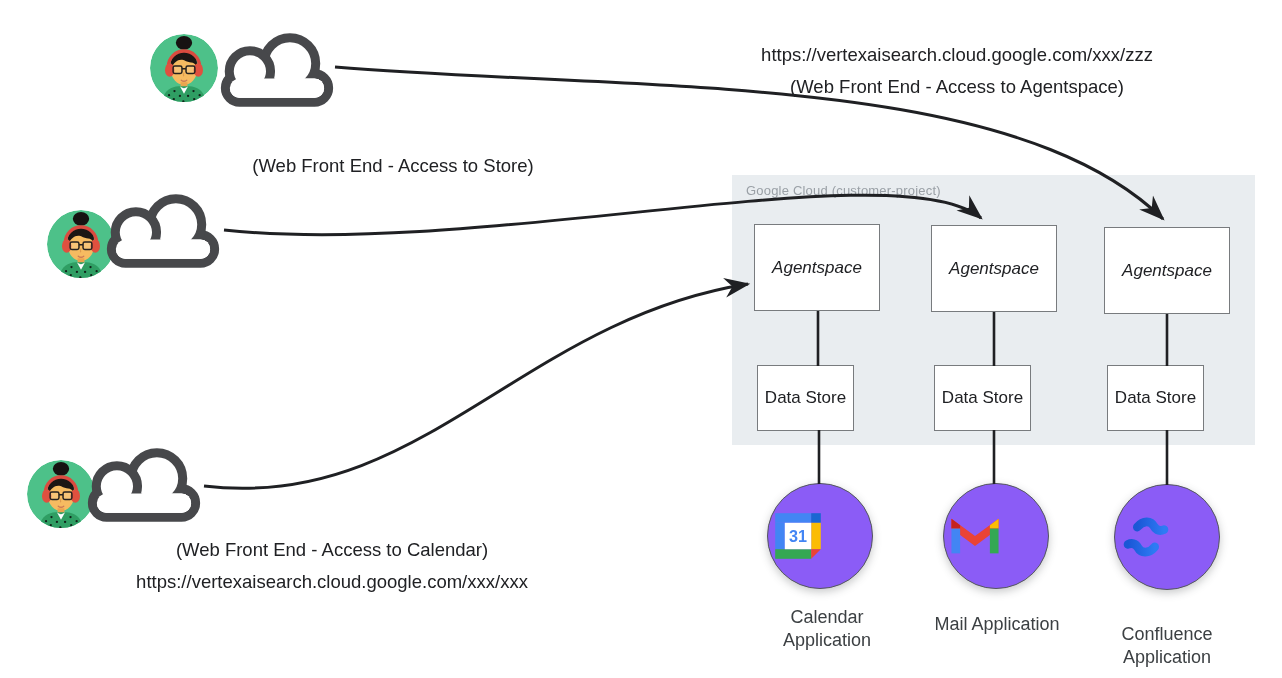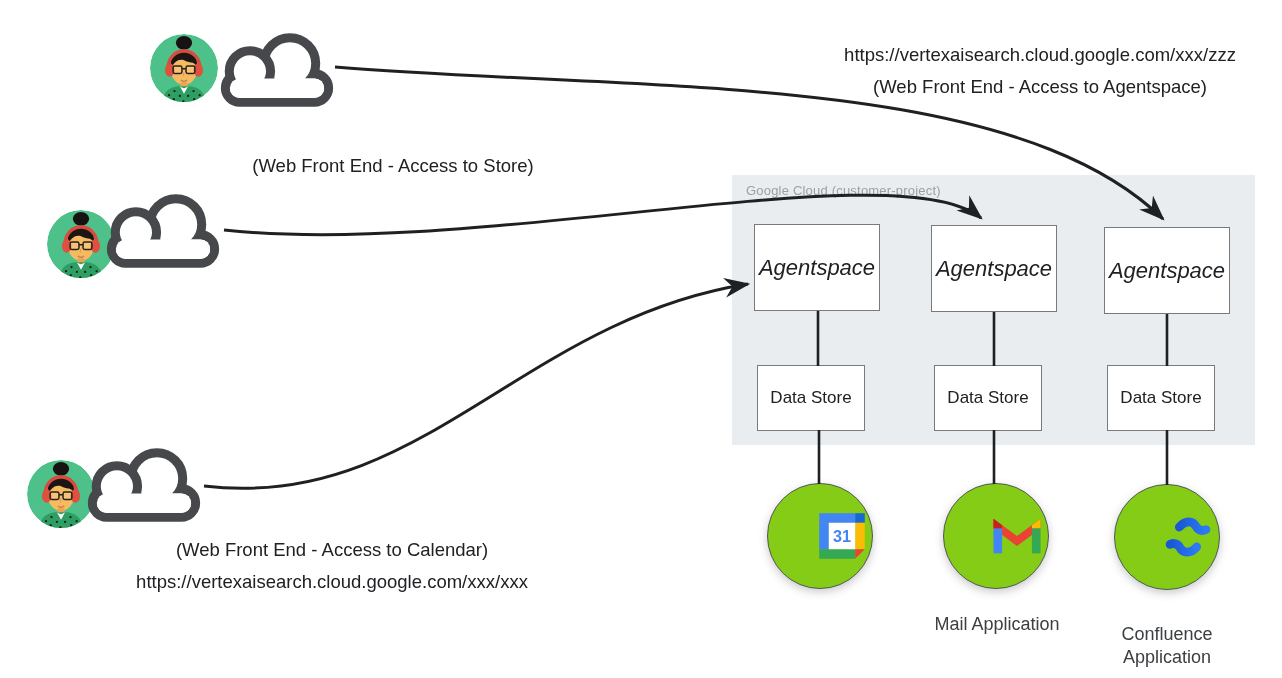--- a/index.html
+++ b/index.html
@@ -4,30 +4,30 @@
 <style>
   html,body{margin:0;padding:0;background:#fff;}
   .stage{position:relative;width:1282px;height:678px;background:#fff;overflow:hidden;
          font-family:"Liberation Sans",sans-serif;color:#202124;}
   .abs{position:absolute;}
   
   .panel{left:732px;top:175px;width:523px;height:270px;background:#e9edf0;}
   .panel-label{left:746px;top:183px;font-size:13px;color:#9aa0a6;letter-spacing:.2px;white-space:nowrap;}
   
   .box{background:#fff;border:1.6px solid #787b7e;display:flex;align-items:center;justify-content:center;box-sizing:border-box;}
-  .agent-box{width:126px;height:87px;font-size:22px;font-style:italic;}
-  .ds-box{width:108px;height:66px;font-size:17px;}
+  .agent-box{width:126px;height:87px;font-size:17px;font-style:italic;}
+  .ds-box{width:97px;height:66px;font-size:17px;}
   
   .url-block{transform:translateX(-50%);text-align:center;font-size:18.5px;line-height:32px;white-space:nowrap;}
   
   .user{display:block;}
   .user svg{position:absolute;}
   
-  .app-circle{width:104px;height:104px;border-radius:50%;background:#84cc16;border:1.4px solid #54575c;
-              box-shadow:0 3px 8px rgba(60,64,67,.28);display:flex;align-items:center;justify-content:flex-end;}
+  .app-circle{width:104px;height:104px;border-radius:50%;background:#8b5cf6;border:1.4px solid #54575c;
+              box-shadow:0 3px 8px rgba(60,64,67,.28);display:flex;align-items:center;justify-content:flex-start;}
   .app-label{transform:translateX(-50%);text-align:center;font-size:18px;line-height:23px;color:#3c4043;width:130px;}
   .overlay{left:0;top:0;width:1282px;height:678px;pointer-events:none;}
 </style>
 </head>
 <body>
 
 <div class="stage">
 
   <svg width="0" height="0" style="position:absolute" aria-hidden="true">
     <defs>
@@ -130,20 +130,21 @@
       <rect x="74" y="38" width="14" height="40" fill="#34a853"></rect>
     </svg>
   </div>
   <div class="abs app-circle" style="left:1114px;top:484px">
     <svg width="62" height="62" viewBox="0 0 100 100">
       <path d="M 36 34 C 46 22 58 24 63 33 C 67 40 73 41 79 38" stroke="url(#cg1)" stroke-width="14" fill="none" stroke-linecap="round"></path>
       <path d="M 64 66 C 54 78 42 76 37 67 C 33 60 27 59 21 62" stroke="url(#cg2)" stroke-width="14" fill="none" stroke-linecap="round"></path>
     </svg>
   </div>
 
+  <div class="abs app-label" style="left:827px;top:606px">Calendar Application</div>
   <div class="abs app-label" style="left:997px;top:613px">Mail Application</div>
   <div class="abs app-label" style="left:1167px;top:623px">Confluence Application</div>
 
   <div class="user">
     <svg class="abs" style="left:150px;top:34px" width="68" height="68">
         <use href="#avatar"></use>
       </svg>
     <svg class="abs" style="left:215px;top:30px" width="124" height="80">
         <use href="#cloud"></use>
       </svg>
@@ -158,21 +159,21 @@
   </div>
   <div class="user">
     <svg class="abs" style="left:27px;top:460px" width="68" height="68">
         <use href="#avatar"></use>
       </svg>
     <svg class="abs" style="left:82px;top:445px" width="124" height="80">
         <use href="#cloud"></use>
       </svg>
   </div>
 
-  <div class="abs url-block" style="left:1040px;top:39px">
+  <div class="abs url-block" style="left:957px;top:39px">
     <div>https://vertexaisearch.cloud.google.com/xxx/zzz</div>
     <div>(Web Front End - Access to Agentspace)</div>
   </div>
   <div class="abs url-block" style="left:393px;top:150px">
     <div>(Web Front End - Access to Store)</div>
   </div>
   <div class="abs url-block" style="left:332px;top:534px">
     <div>(Web Front End - Access to Calendar)</div>
     <div>https://vertexaisearch.cloud.google.com/xxx/xxx</div>
   </div>

